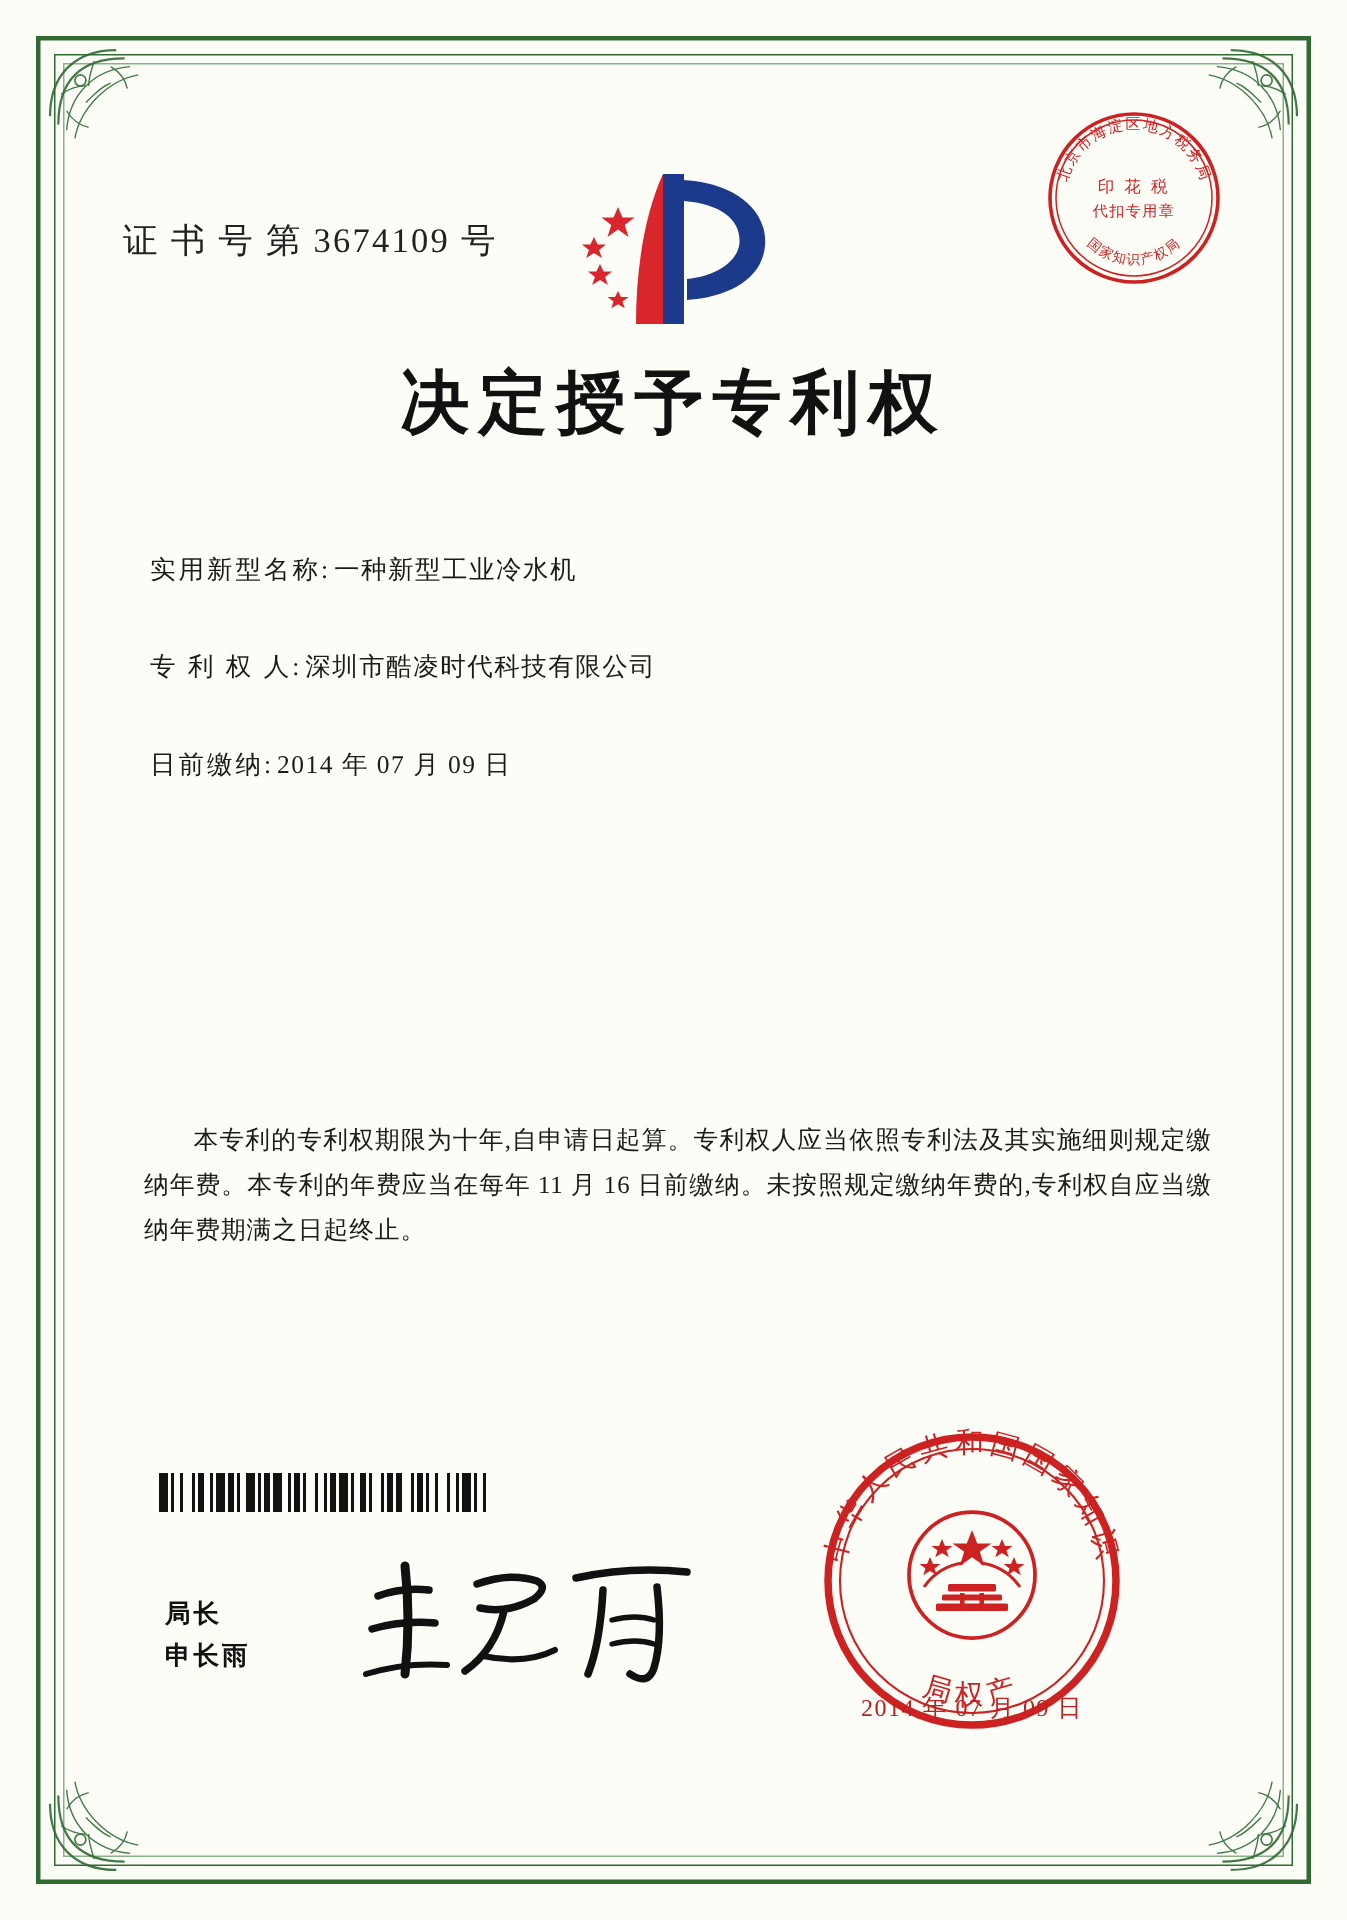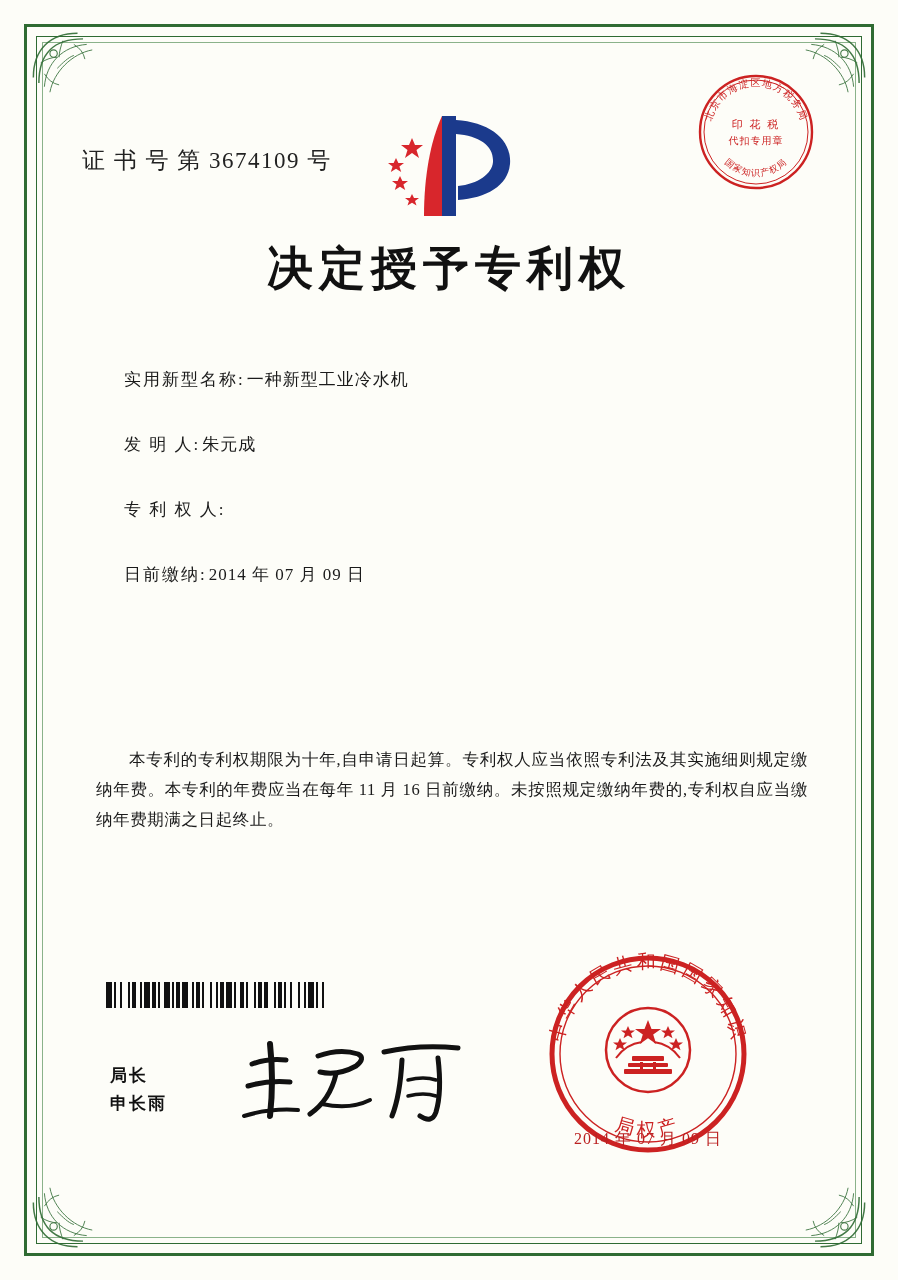--- a/index.html
+++ b/index.html
@@ -108,21 +108,20 @@
     top: 368px;
     width: 700px;
     font-size: 17px;
     color: #1b1b1b;
   }
   .field-row {
     display: flex;
     align-items: baseline;
     margin-bottom: 42px;
     white-space: nowrap;
-    margin-left: 24px;
   }
   .field-label {
     letter-spacing: 2px;
     flex: 0 0 auto;
   }
   .field-value {
     margin-left: 2px;
     letter-spacing: 1px;
   }
 
@@ -311,25 +310,22 @@
   </div>
 
   <div class="title">决定授予专利权</div>
 
   <div class="fields">
     <div class="field-row">
       <span class="field-label">实用新型名称:</span>
       <span class="field-value">一种新型工业冷水机</span>
     </div>
     <div class="field-row">
-      <span class="field-label">发  明  人:</span>
-      <span class="field-value">朱元成</span>
-    </div>
-    <div class="field-row">
       <span class="field-label">专 利 权 人:</span>
+      <span class="field-value">深圳市酷凌时代科技有限公司</span>
     </div>
     <div class="field-row">
       <span class="field-label">日前缴纳:</span>
       <span class="field-value">2014 年 07 月 09 日</span>
     </div>
   </div>
 
   <div class="paragraphs">
     <p>本专利的专利权期限为十年,自申请日起算。专利权人应当依照专利法及其实施细则规定缴纳年费。本专利的年费应当在每年 11 月 16 日前缴纳。未按照规定缴纳年费的,专利权自应当缴纳年费期满之日起终止。</p>
   </div>

